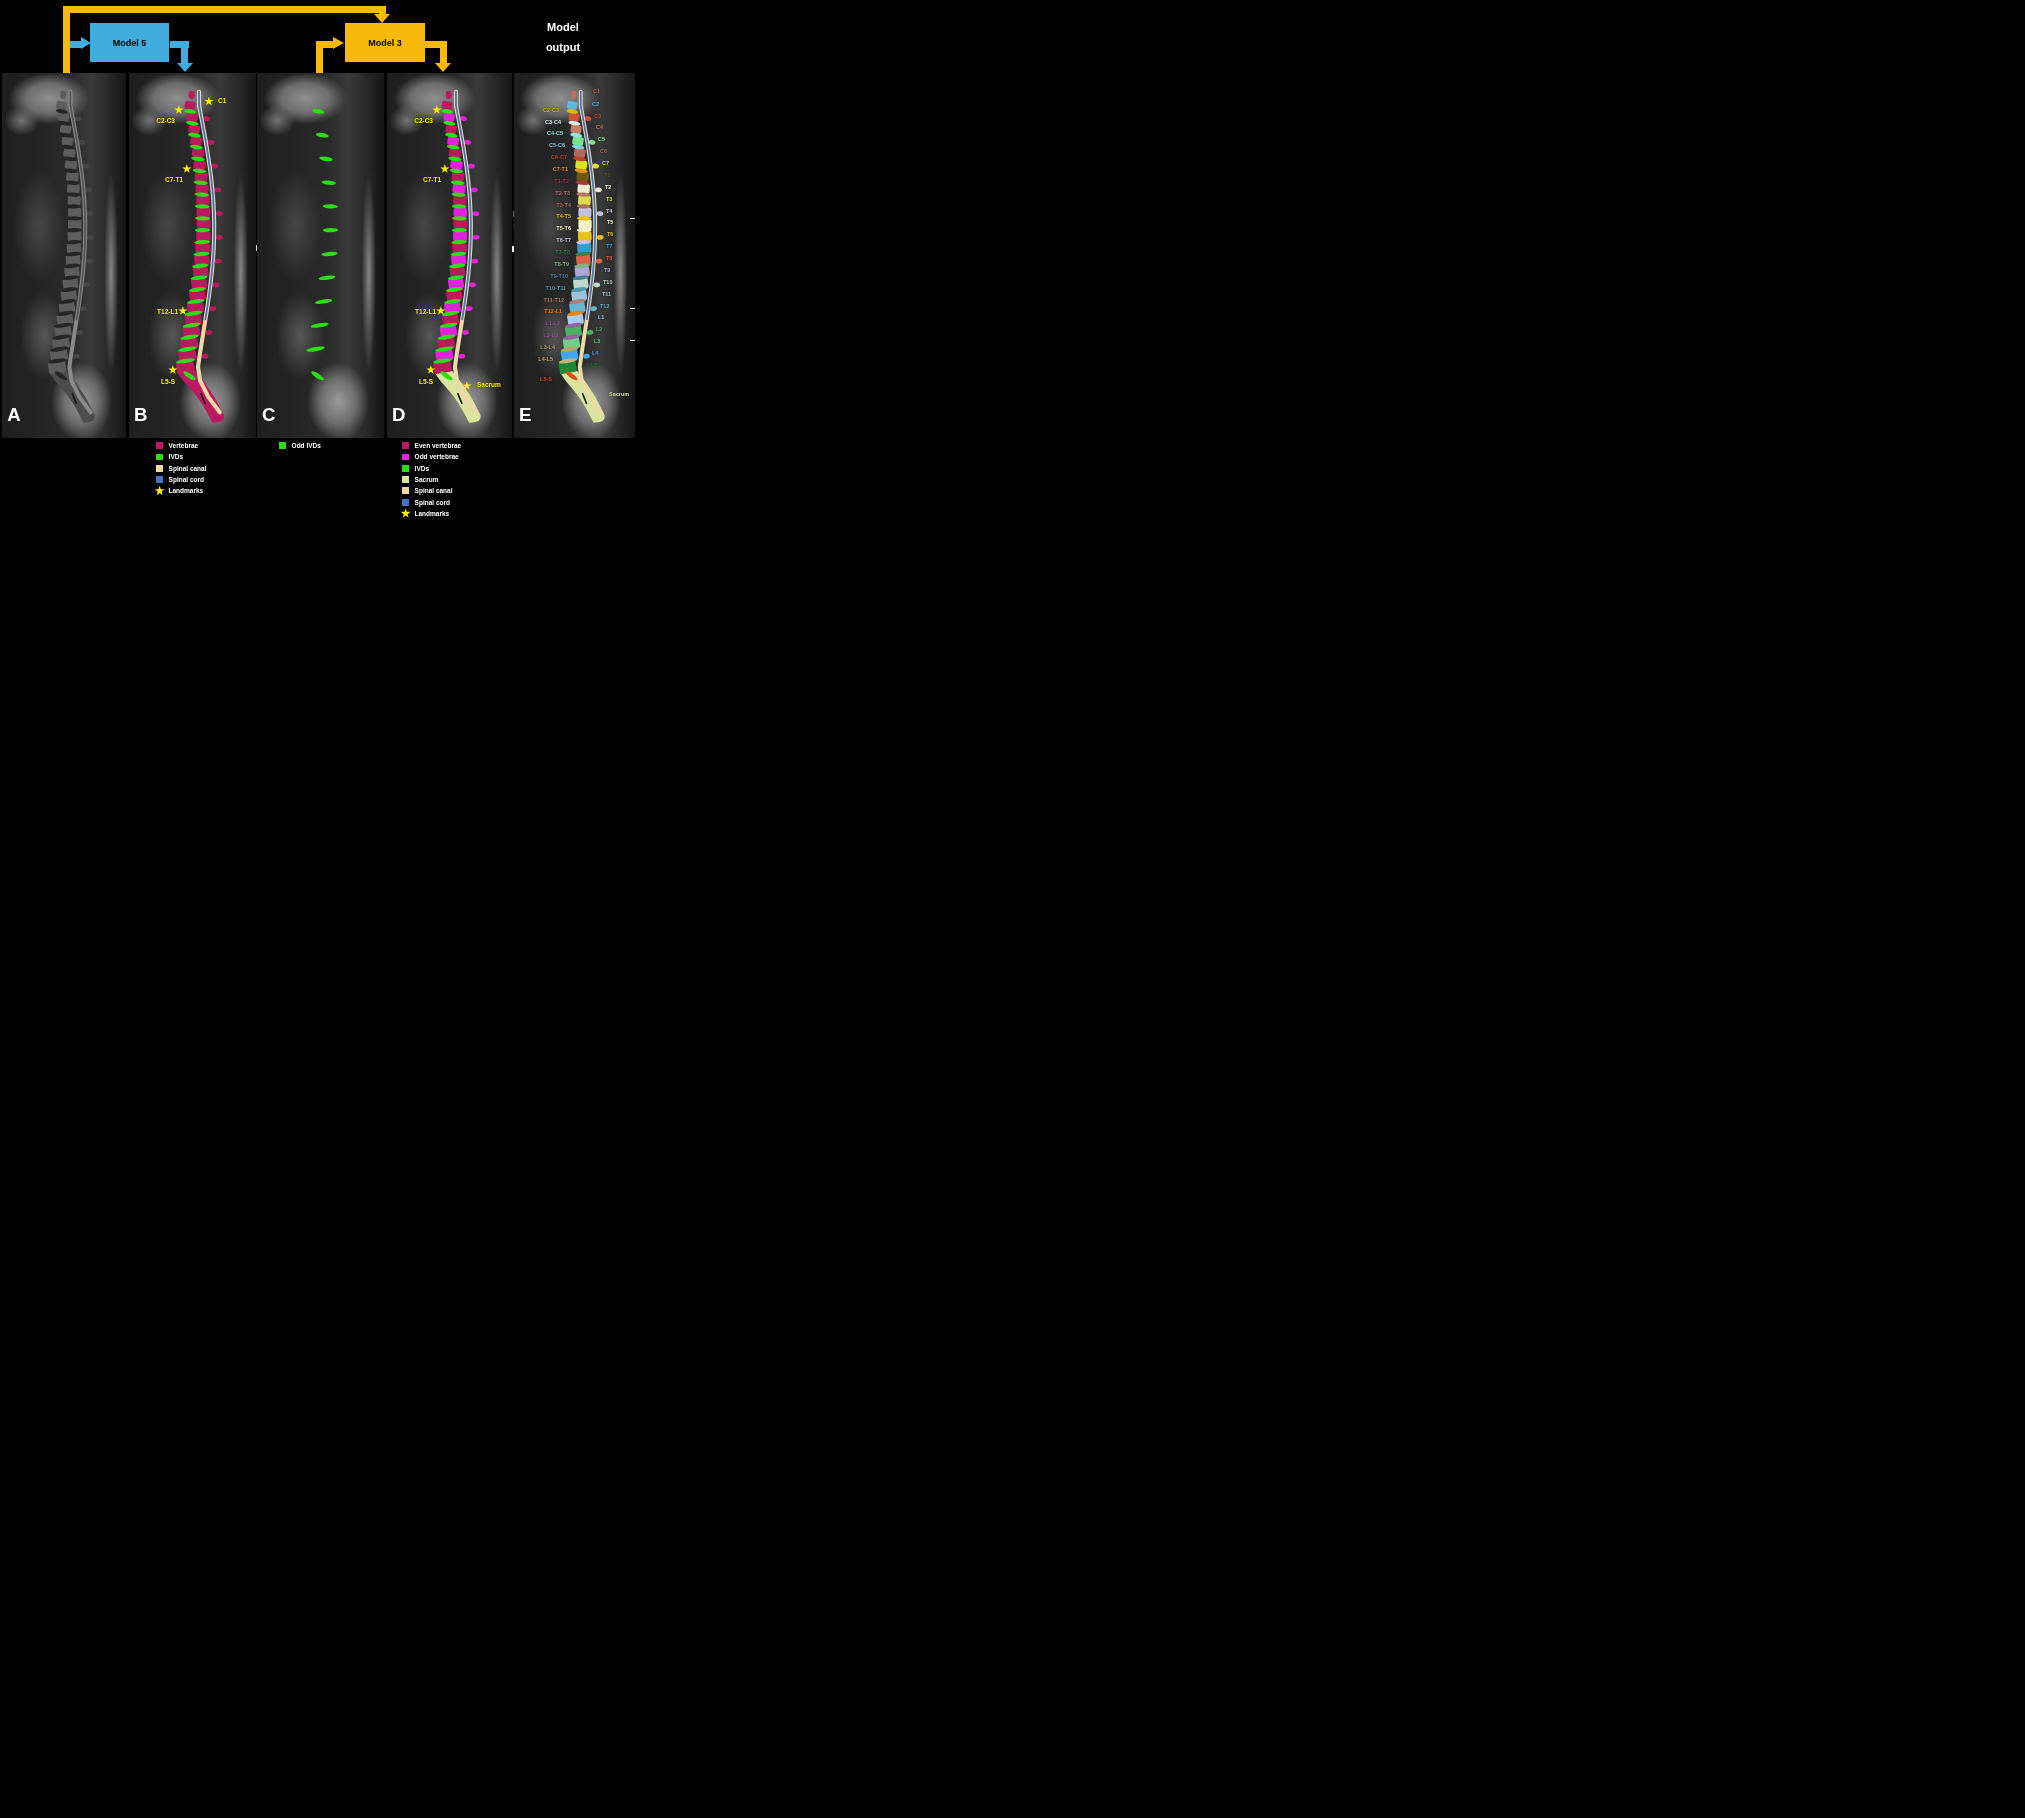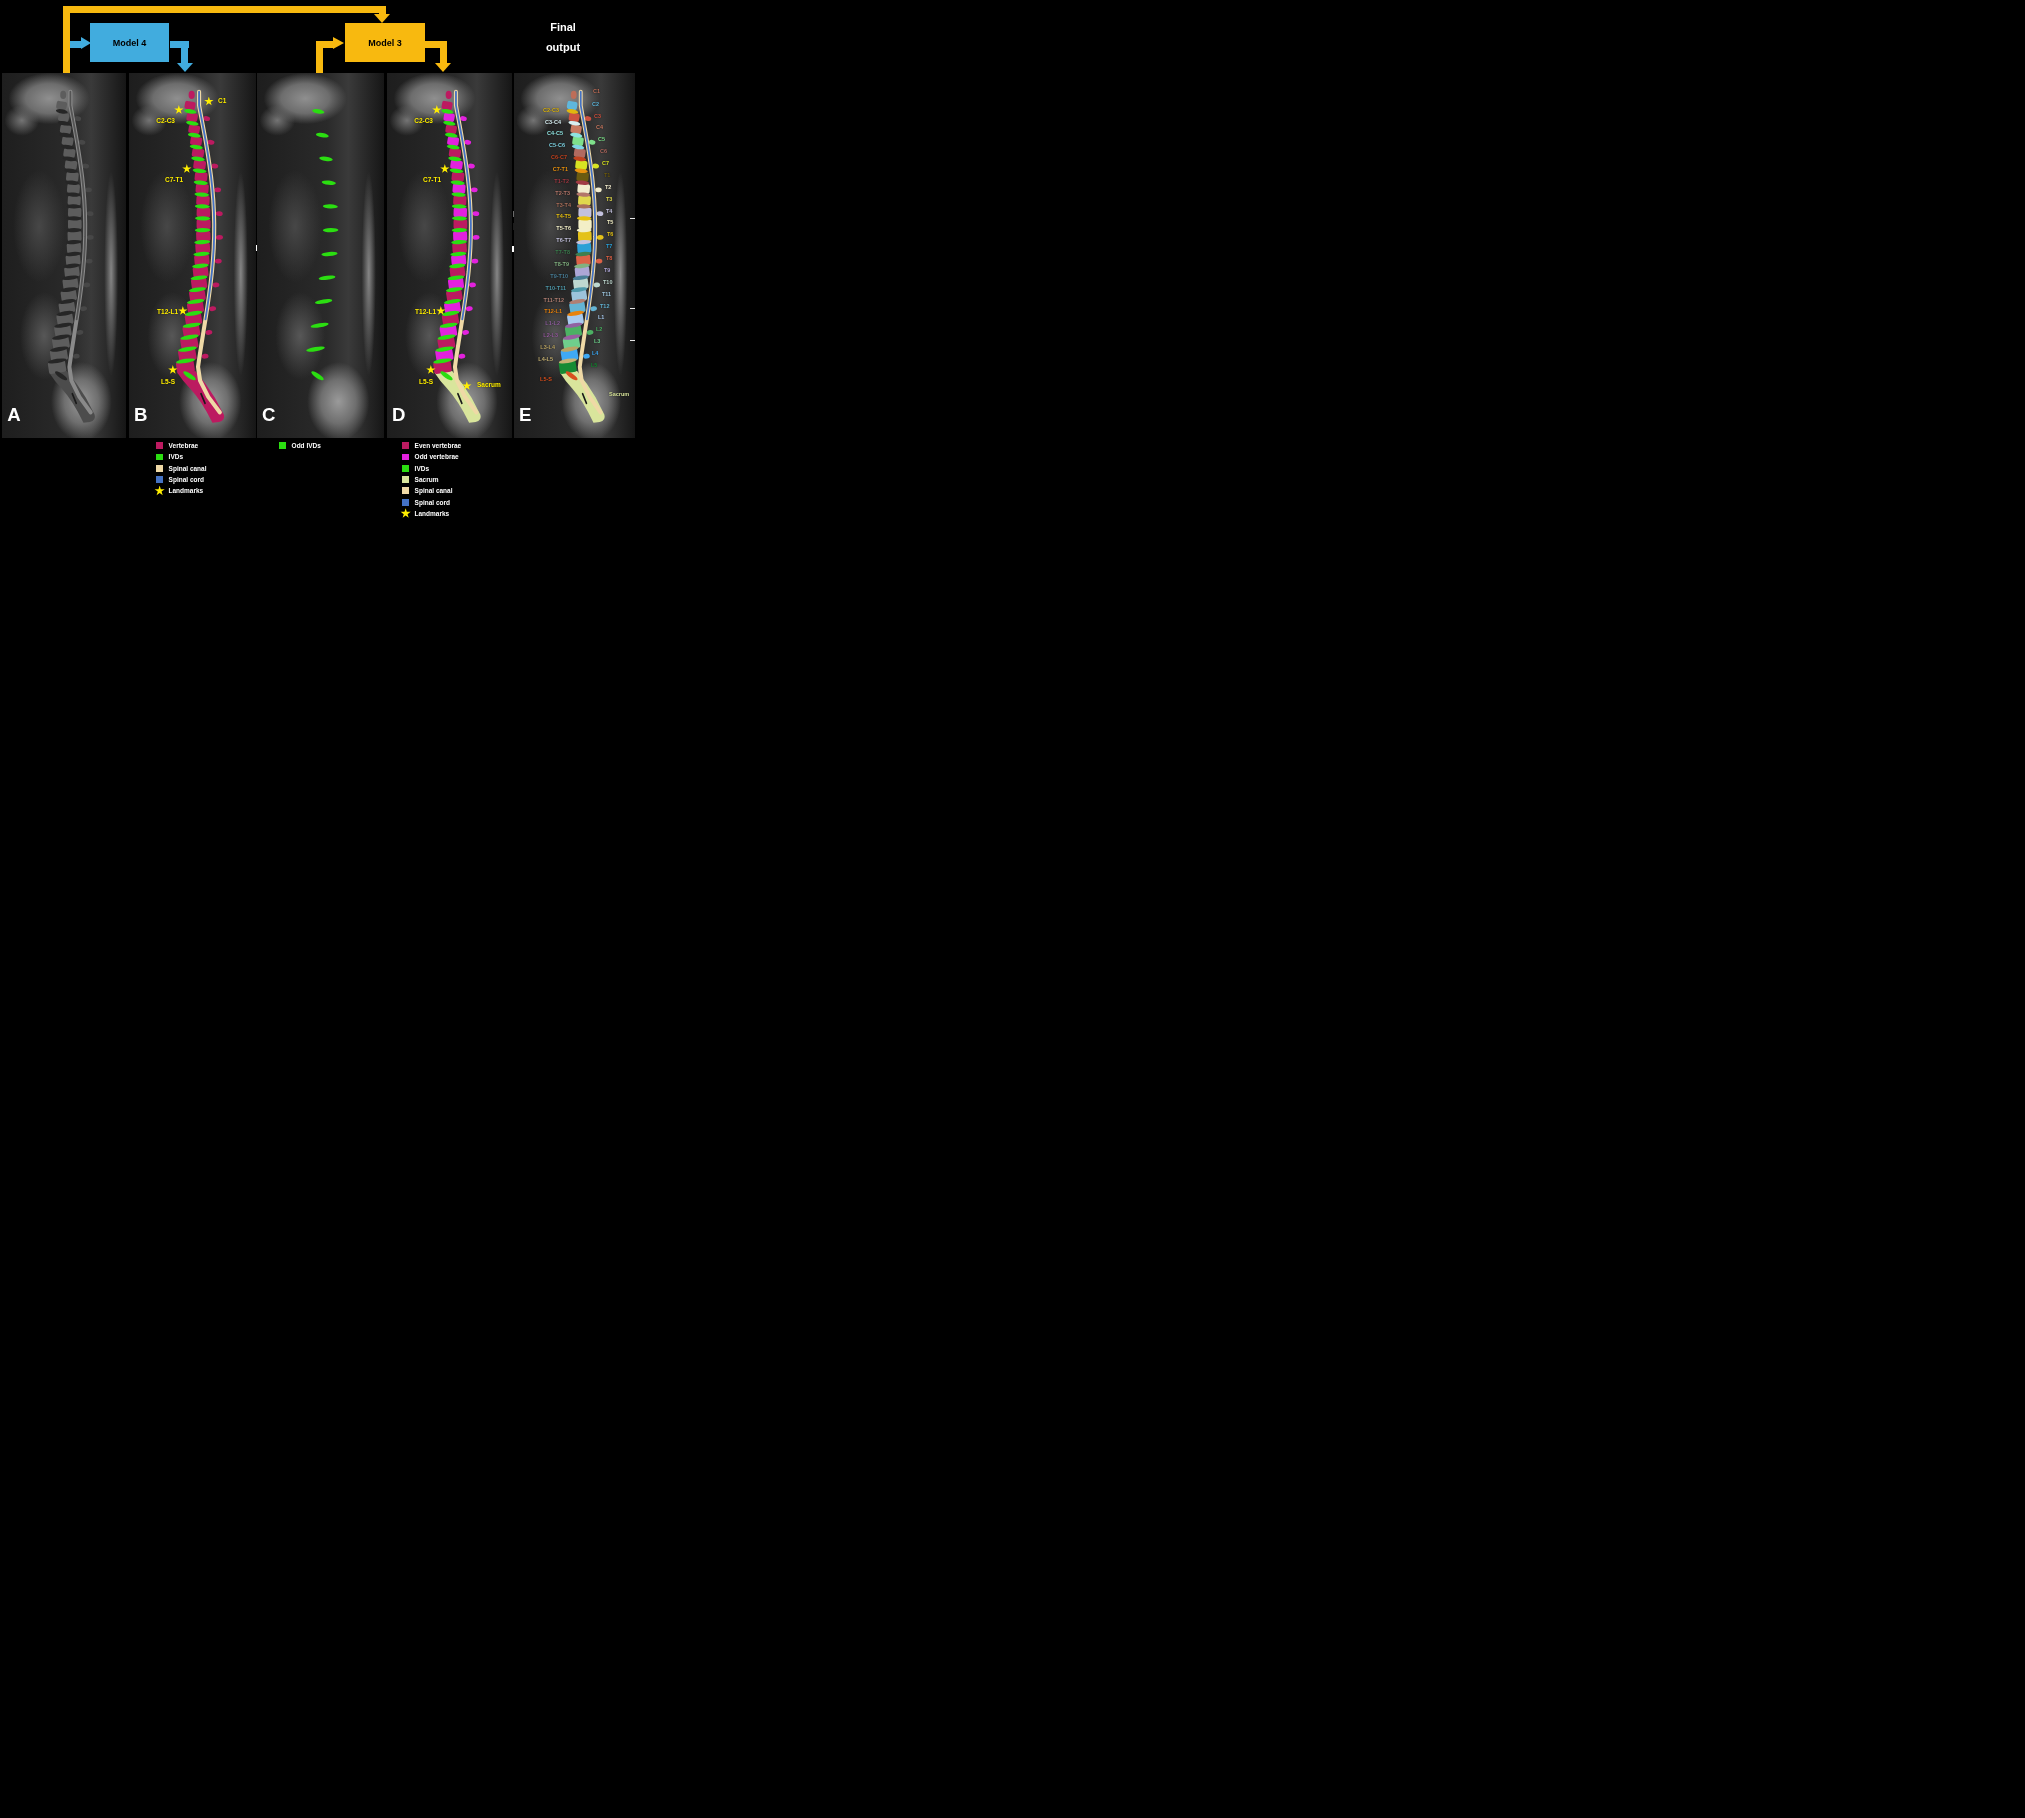--- a/index.html
+++ b/index.html
@@ -60,34 +60,34 @@
 
 <div class="fig">
 
   <div class="bar o" style="left:63px;top:5.7px;width:6.9px;height:67px"></div>
   <div class="bar o" style="left:63px;top:5.7px;width:323px;height:6.9px"></div>
   <div class="bar o" style="left:379px;top:5.7px;width:6.9px;height:9.7px"></div>
   <div class="tri d" style="left:374px;top:13.8px"></div>
 
   <div class="bar b" style="left:70px;top:41px;width:11.3px;height:6.9px"></div>
   <div class="tri r bluec" style="left:81px;top:37px"></div>
-  <div class="model" id="m1">Model 4</div>
+  <div class="model" id="m1">Model 5</div>
   <div class="bar b" style="left:170px;top:41px;width:18.6px;height:6.9px"></div>
   <div class="bar b" style="left:181px;top:41px;width:6.9px;height:23px"></div>
   <div class="tri d bluec" style="left:177px;top:63px"></div>
 
   <div class="bar o" style="left:316px;top:47px;width:6.9px;height:25.5px"></div>
   <div class="bar o" style="left:316px;top:41px;width:17.4px;height:6.9px"></div>
   <div class="tri r" style="left:333px;top:37px;border-left-width:11.3px"></div>
   <div class="model" id="m2">Model 3</div>
   <div class="bar o" style="left:424px;top:41px;width:19px;height:6.9px"></div>
   <div class="bar o" style="left:440px;top:41px;width:6.9px;height:23px"></div>
   <div class="tri d" style="left:435px;top:63px"></div>
 
-  <div class="finalout">Final
+  <div class="finalout">Model
 output</div>
 
   <div class="steptext" style="left:251px;top:211px;width:77px">Extract odd
 IVDs</div>
   <div class="wbar" style="left:256px;top:245px;width:52px"></div>
   <div class="tri rw" style="left:308px;top:242px"></div>
 
   <div class="steptext" style="left:493px;top:208px;width:77px">Iterative
 labeling</div>
   <div class="wbar" style="left:497px;top:246px;width:52px"></div>

